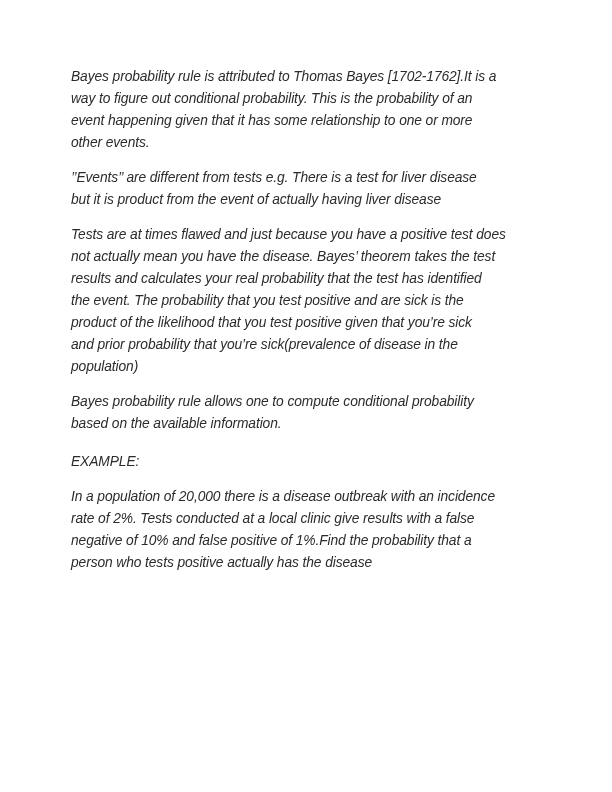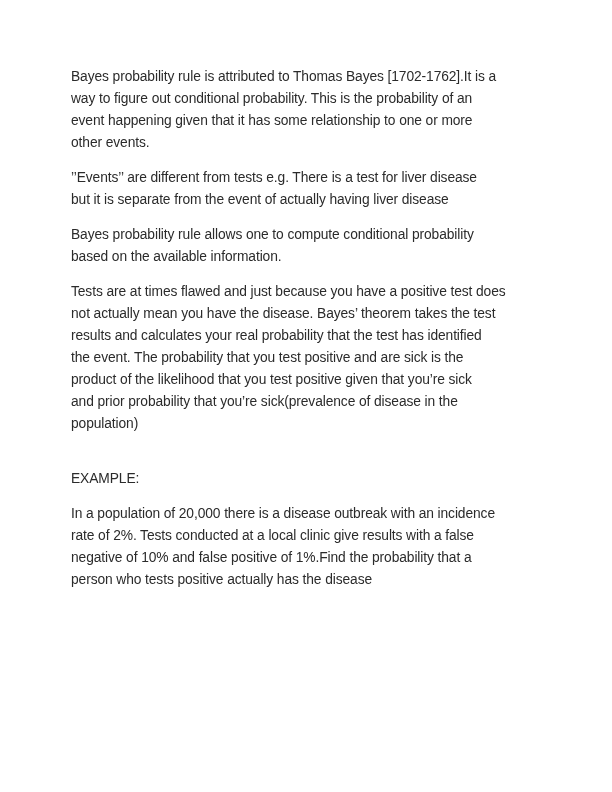--- a/index.html
+++ b/index.html
@@ -21,44 +21,45 @@
     left: 71px;
     width: 478px;
     color: #2b2b2b;
     font-size: 13.8px;
     line-height: 22px;
     letter-spacing: -0.1px;
   }
   .text-body p {
     margin: 0 0 13px 0;
     white-space: pre-line;
+    font-style: italic;
   }
   .text-body p.extra-space-above {
-    margin-top: 33px;
+    margin-top: 16px;
   }
 </style>
 </head>
 <body>
 
 <div class="page">
   <div class="text-body">
     <p>Bayes probability rule is attributed to Thomas Bayes [1702-1762].It is a
 way to figure out conditional probability. This is the probability of an
 event happening given that it has some relationship to one or more
 other events.</p>
     <p>’’Events’’ are different from tests e.g. There is a test for liver disease
-but it is separate from the event of actually having liver disease</p>
-    <p>Bayes probability rule allows one to compute conditional probability
-based on the available information.</p>
+but it is product from the event of actually having liver disease</p>
     <p>Tests are at times flawed and just because you have a positive test does
 not actually mean you have the disease. Bayes’ theorem takes the test
 results and calculates your real probability that the test has identified
 the event. The probability that you test positive and are sick is the
 product of the likelihood that you test positive given that you’re sick
 and prior probability that you’re sick(prevalence of disease in the
 population)</p>
+    <p>Bayes probability rule allows one to compute conditional probability
+based on the available information.</p>
     <p class="extra-space-above">EXAMPLE:</p>
     <p>In a population of 20,000 there is a disease outbreak with an incidence
 rate of 2%. Tests conducted at a local clinic give results with a false
 negative of 10% and false positive of 1%.Find the probability that a
 person who tests positive actually has the disease</p>
   </div>
 </div>
 
 </body></html>

